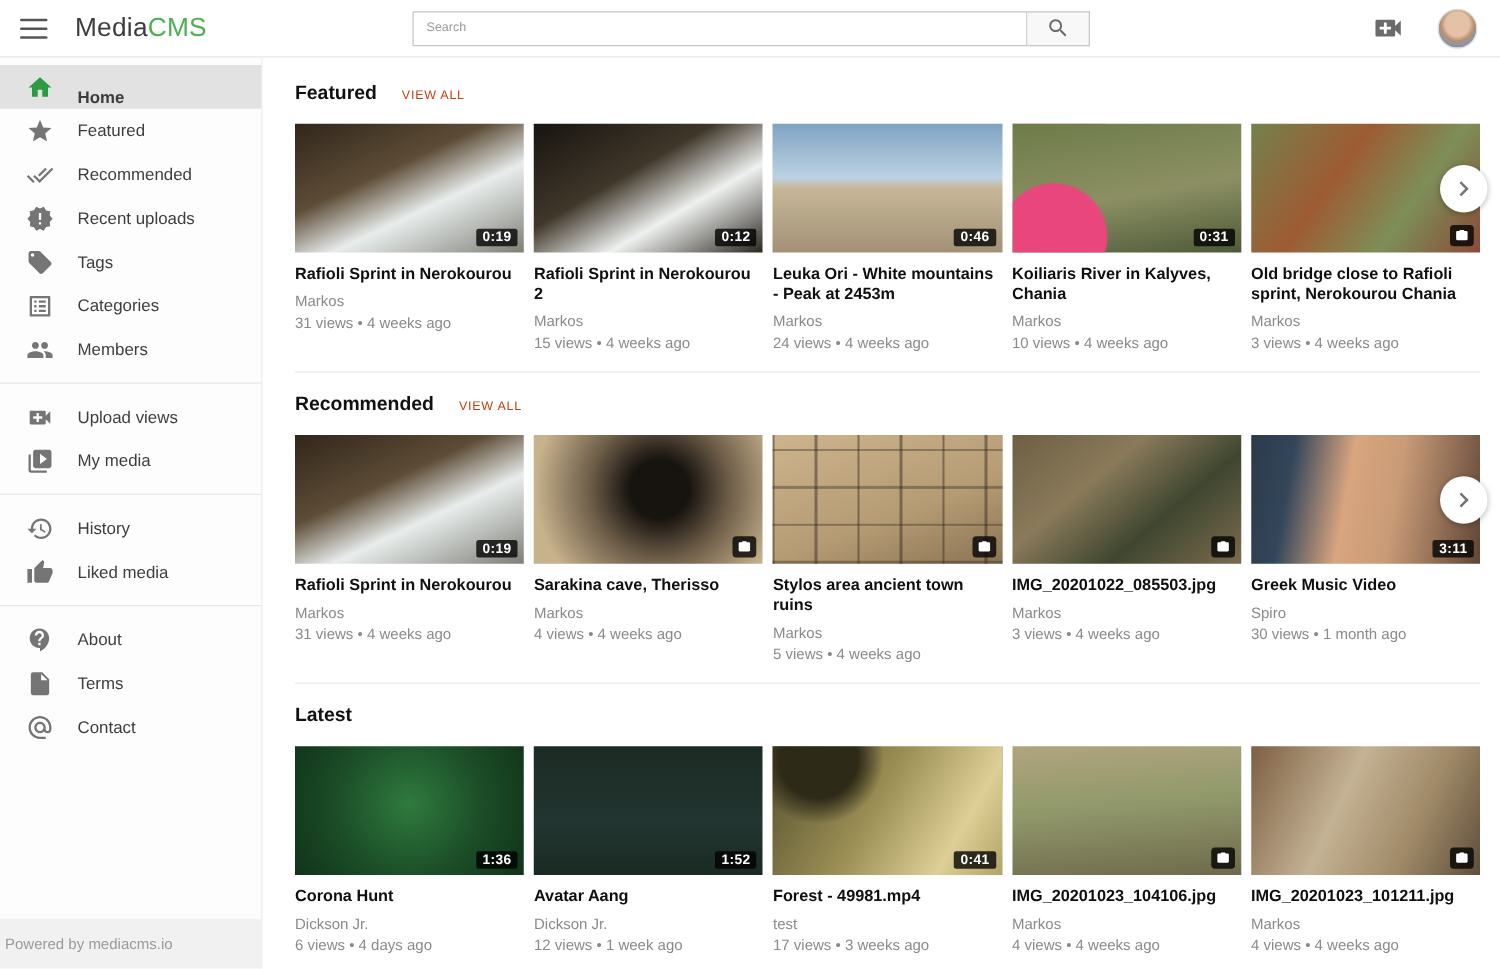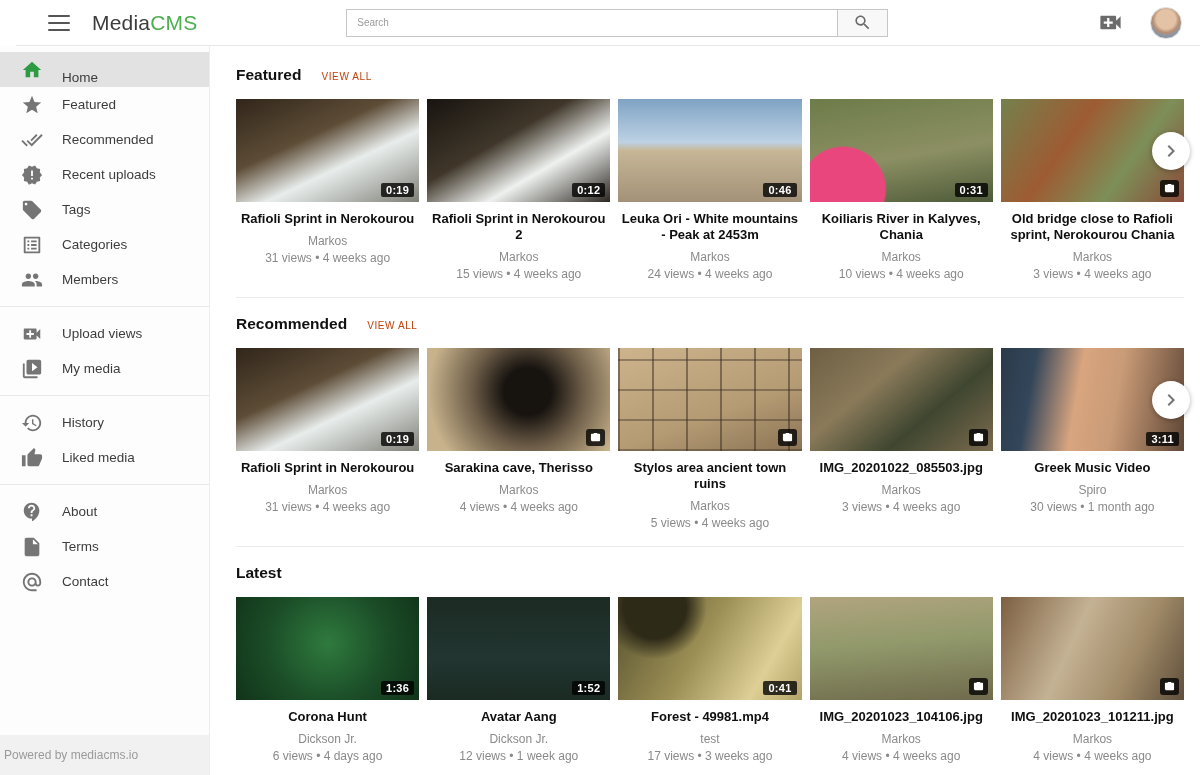--- a/index.html
+++ b/index.html
@@ -1,21 +1,21 @@
 <!DOCTYPE html>
 <html><head>
 <meta charset="utf-8">
 <style>
   * { margin:0; padding:0; box-sizing:border-box; }
   html,body { width:1200px; height:775px; overflow:hidden; background:#fff;
     font-family:"Liberation Sans", sans-serif; color:#212121; }
 
   
-  .header { height:46px; display:flex; align-items:center; padding:0 18px 0 32px;
-    border-bottom:1px solid #e7e7e7; background:#fff; position:relative; z-index:5;margin-left:16px; }
+  .header { height:46px; display:flex; align-items:center; padding:0 18px 0 16px;
+    border-bottom:1px solid #e7e7e7; background:#fff; position:relative; z-index:5; }
   .hamburger { width:22px; height:16px; display:flex; flex-direction:column;
     justify-content:space-between; background:none; border:none; cursor:pointer; }
   .hamburger span { height:2px; background:#555; border-radius:1px; }
   .logo { margin-left:22px; font-size:21px; letter-spacing:.2px; text-decoration:none;
     color:#3c3c3c; font-weight:500; white-space:nowrap; }
   .logo .accent { color:#4caf50; }
   .search-wrap { display:flex; margin:0 auto; transform:translateX(-30px); }
   .search-input { width:492px; height:28px; border:1px solid #c6c6c6; padding:0 10px;
     font-size:10px; color:#333; outline:none; background:#fff; font-family:inherit; }
   .search-input::placeholder { color:#9a9a9a; }
@@ -27,40 +27,40 @@
     background:radial-gradient(circle at 50% 38%, #e3c2a6 0 40%, #b98f72 55%, #8b97a6 70%, #5d6570 100%);
     border:1px solid #ddd; }
 
   
   .body-wrap { display:flex; height:729px; }
   .sidebar { width:210px; background:#fdfdfd; border-right:1px solid #ededed;
     padding-top:6px; position:relative; flex-shrink:0; }
   .side-item { height:35px; display:flex; align-items:center; padding-left:21px;
     cursor:pointer; }
   .side-item.active { background:#e2e2e2; }
-  .side-item.active .slabel { font-weight:400;margin-top:16px; }
+  .side-item.active .slabel { font-weight:700;margin-top:16px; }
   .sicon { width:22px; height:22px; display:flex; align-items:center; justify-content:center; }
   .sicon svg { fill:#757575; }
   .side-item.active .sicon svg { fill:#2d9b41; }
   .slabel { margin-left:19px; font-size:13.5px; color:#3d3d3d; }
   .side-divider { border-top:1px solid #e8e8e8; margin:9px 0; }
   .sidebar-footer { position:absolute; bottom:0; left:0; width:100%; height:40px;
     background:#f1f1f1; color:#9a9a9a; font-size:12px; display:flex; align-items:center;
     padding-left:4px; }
 
   
   .main { flex:1; padding:20px 16px 0 26px; overflow:hidden; background:#fff; }
   .section { border-bottom:1px solid #ececec; padding-bottom:16px; margin-bottom:17px; }
   .section:last-child { border-bottom:none; }
   .section-head { display:flex; align-items:baseline; }
   .section-title { font-size:15.5px; font-weight:700; color:#111; }
   .view-all { margin-left:20px; font-size:10px; color:#c2410c; letter-spacing:.6px;
     text-decoration:none; cursor:pointer; }
   .cards-wrap { position:relative; margin-top:15px; }
-  .cards { display:grid; grid-template-columns:repeat(5,1fr); gap:8px;text-align:center; }
+  .cards { display:grid; grid-template-columns:repeat(5,1fr); gap:8px; }
   .card { cursor:pointer; }
   .thumb { width:100%; aspect-ratio:16/9; position:relative; background:#ccc; }
   .badge { position:absolute; right:5px; bottom:5px; background:rgba(0,0,0,.78);
     color:#fff; font-size:11px; font-weight:700; letter-spacing:.3px;
     padding:1px 5px; border-radius:2px; }
   .badge-img { display:flex; align-items:center; justify-content:center;
     padding:3px 4px; border-radius:3px; }
   .card-title { margin-top:9px; font-size:13px; font-weight:700; color:#0f0f0f;
     line-height:16px; display:-webkit-box; -webkit-line-clamp:2;
     -webkit-box-orient:vertical; overflow:hidden; }

